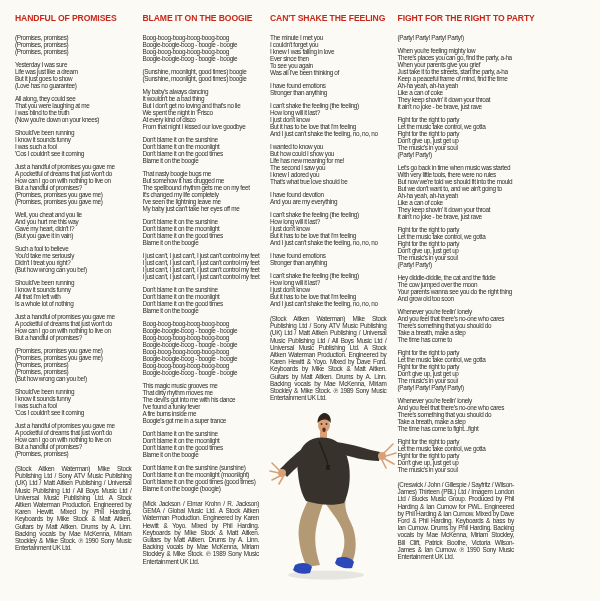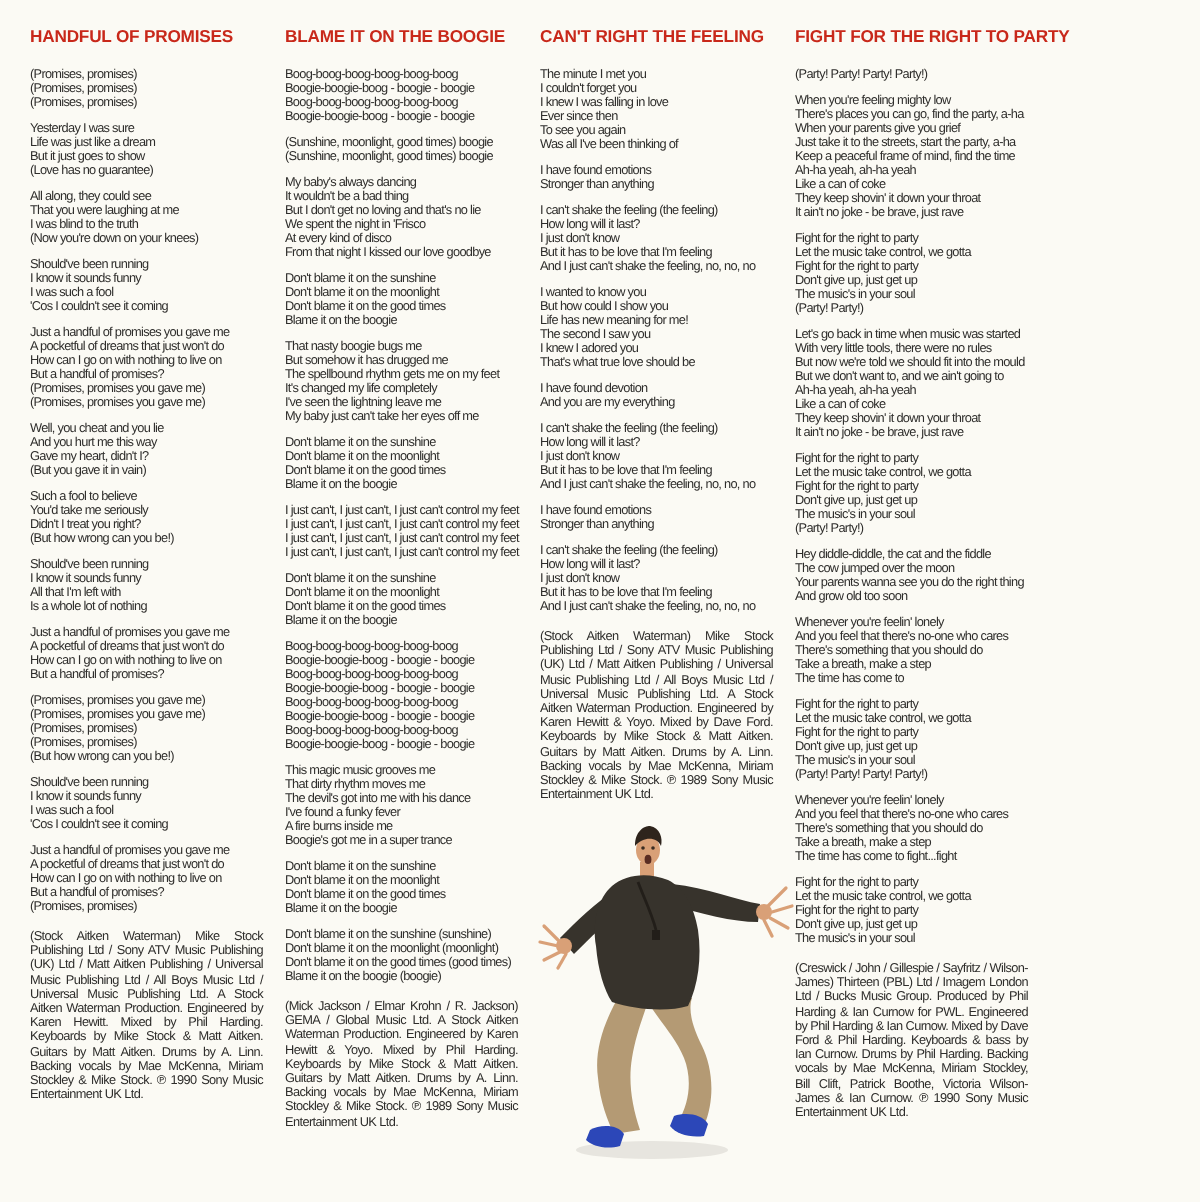--- a/index.html
+++ b/index.html
@@ -197,21 +197,21 @@
           <span class="line">Don't blame it on the sunshine (sunshine)</span>
           <span class="line">Don't blame it on the moonlight (moonlight)</span>
           <span class="line">Don't blame it on the good times (good times)</span>
           <span class="line">Blame it on the boogie (boogie)</span>
         </p>
       </div>
     <p class="credits">(Mick Jackson / Elmar Krohn / R. Jackson) GEMA / Global Music Ltd.  A Stock Aitken Waterman Production. Engineered by Karen Hewitt &amp; Yoyo. Mixed by Phil Harding. Keyboards by Mike Stock &amp; Matt Aitken. Guitars by Matt Aitken. Drums by A. Linn. Backing vocals by Mae McKenna, Miriam Stockley &amp; Mike Stock. ℗ 1989 Sony Music Entertainment UK Ltd.</p>
   </section>
 
   <section class="col">
-    <h2 class="title">CAN'T RIGHT THE FEELING</h2>
+    <h2 class="title">CAN'T SHAKE THE FEELING</h2>
     <div class="stanzas">
         <p class="stanza">
           <span class="line">The minute I met you</span>
           <span class="line">I couldn't forget you</span>
           <span class="line">I knew I was falling in love</span>
           <span class="line">Ever since then</span>
           <span class="line">To see you again</span>
           <span class="line">Was all I've been thinking of</span>
         </p>
         <p class="stanza">

